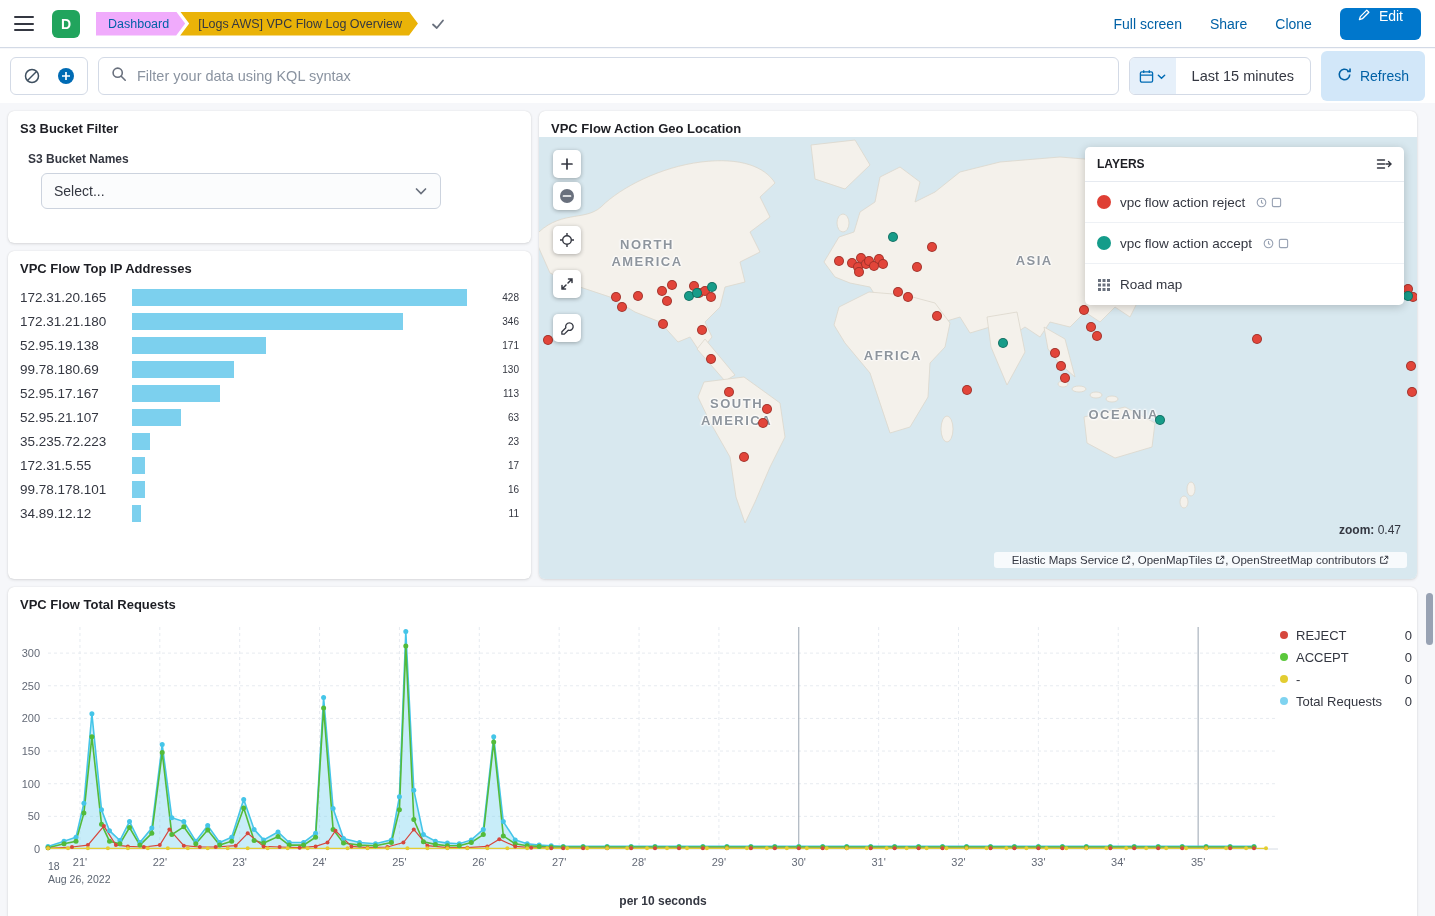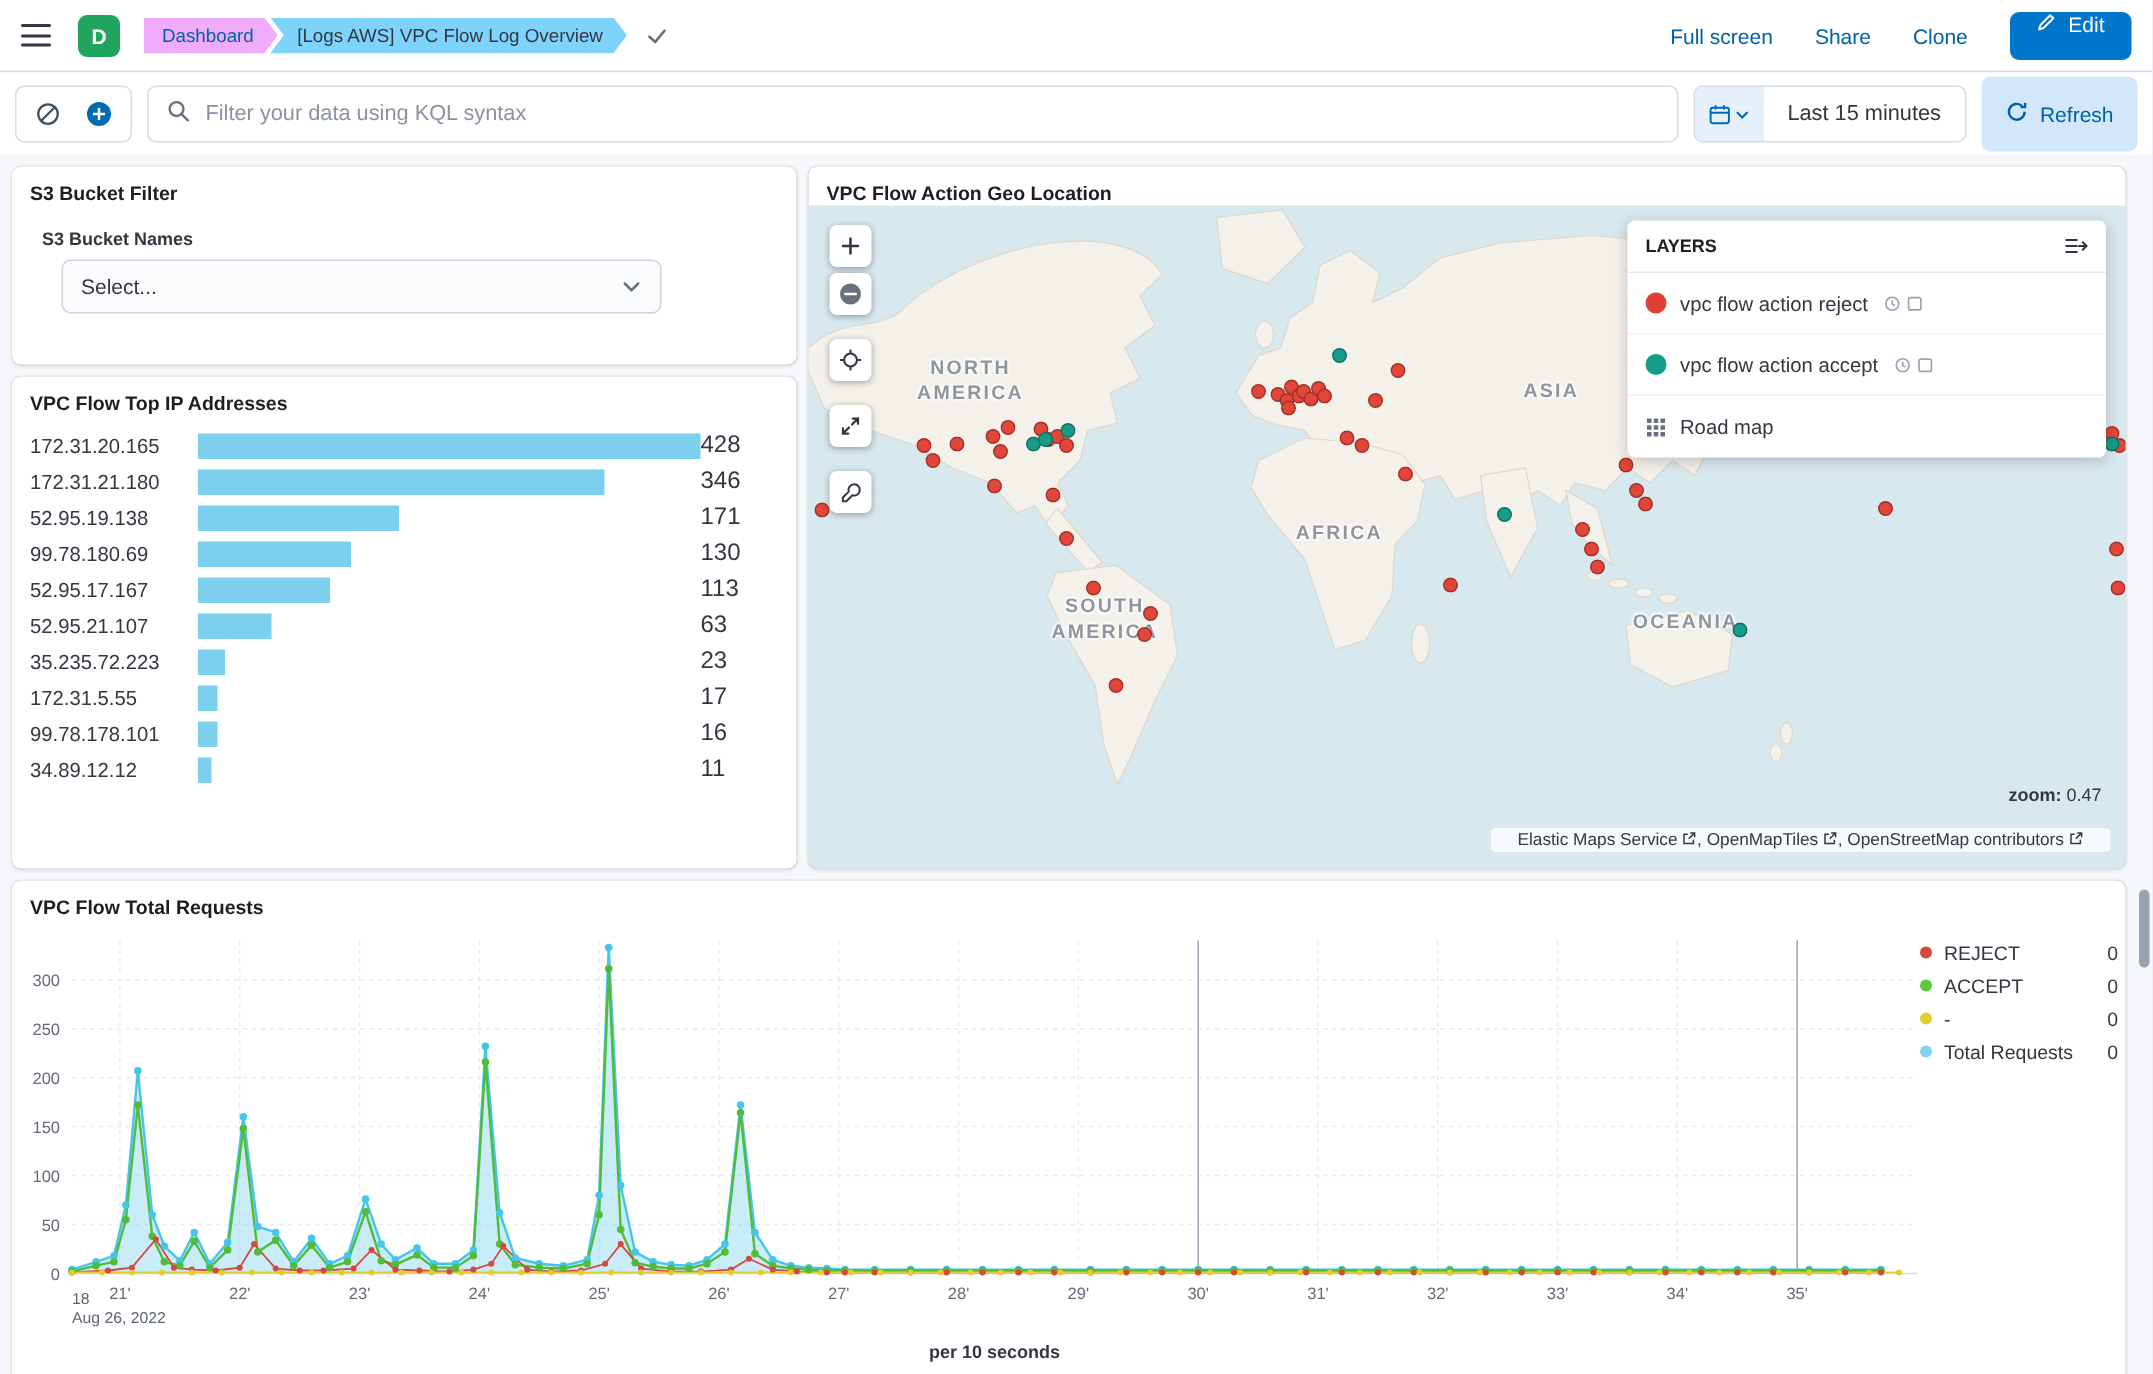--- a/index.html
+++ b/index.html
@@ -8,21 +8,21 @@
 .app{position:relative;width:1435px;height:916px;background:#f6f7fa;overflow:hidden}
 
 
 .top-bar{position:absolute;top:0;left:0;right:0;height:48px;background:#fff;border-bottom:1px solid #d3dae6;display:flex;align-items:center;padding:0 14px;z-index:30}
 .hamburger{width:20px;height:15px;display:flex;flex-direction:column;justify-content:space-between;cursor:pointer;margin-right:18px}
 .hamburger span{height:2px;background:#343741;border-radius:1px}
 .space-avatar{width:28px;height:28px;border-radius:6px;background:#21a45d;color:#fff;font-weight:700;font-size:14px;display:flex;align-items:center;justify-content:center;margin-right:16px}
 .breadcrumbs{display:flex;align-items:center}
 .crumb{height:24px;line-height:24px;font-size:12.5px;white-space:nowrap;cursor:pointer}
 .crumb.root{background:#f0abfc;color:#0061a6;padding:0 16px 0 12px;clip-path:polygon(0 0,calc(100% - 9px) 0,100% 50%,calc(100% - 9px) 100%,0 100%)}
-.crumb.current{background:#7dd3fc;color:#343741;margin-left:-5px;padding:0 16px 0 18px;clip-path:polygon(0 0,calc(100% - 9px) 0,100% 50%,calc(100% - 9px) 100%,0 100%,9px 50%)}
+.crumb.current{background:#eab308;color:#343741;margin-left:-5px;padding:0 16px 0 18px;clip-path:polygon(0 0,calc(100% - 9px) 0,100% 50%,calc(100% - 9px) 100%,0 100%,9px 50%)}
 .check-icon{margin-left:12px;display:flex}
 .top-actions{margin-left:auto;display:flex;align-items:center;gap:28px}
 .top-link{color:#0061a6;font-size:14px;font-weight:500;cursor:pointer;background:none;border:none;font-family:inherit}
 .edit-btn{background:#0077cc;color:#fff;border:none;border-radius:6px;height:32px;padding:0 18px;font-size:14px;font-weight:500;display:flex;align-items:flex-start;gap:8px;cursor:pointer;font-family:inherit}
 
 .query-row{position:absolute;top:49px;left:0;right:0;height:54px;background:#fff;display:flex;align-items:center;padding:0 10px;gap:10px;z-index:25}
 .filter-group{display:flex;border:1px solid #d3dae6;border-radius:6px;height:38px;background:#fff;align-items:center;padding:0 4px}
 .filter-btn{width:34px;height:34px;display:flex;align-items:center;justify-content:center;background:none;border:none;cursor:pointer}
 .search-box{flex:1;height:38px;border:1px solid #d3dae6;border-radius:6px;display:flex;align-items:center;padding:0 12px;gap:10px;background:#fff}
 .search-box input{flex:1;border:none;outline:none;font-size:14.5px;color:#343741;font-family:inherit}
@@ -38,21 +38,21 @@
 #s3-panel{left:8px;top:111px;width:523px;height:132px}
 .field-label{position:absolute;top:41px;left:20px;font-size:12px;font-weight:700;color:#343741}
 .select-box{position:absolute;top:62px;left:33px;width:400px;height:36px;background:#fbfcfd;border:1px solid #ccd3de;border-radius:6px;display:flex;align-items:center;justify-content:space-between;padding:0 12px;font-size:14px;color:#343741;cursor:pointer}
 
 #ips-panel{left:8px;top:251px;width:523px;height:328px}
 .ip-rows{position:absolute;top:34px;left:12px;right:12px}
 .ip-row{display:flex;align-items:center;height:24px}
 .ip-label{width:112px;font-size:13.5px;color:#343741;white-space:nowrap}
 .ip-track{flex:1;height:17px;position:relative}
 .ip-bar{height:100%;background:#7cd0ee}
-.ip-value{width:52px;font-size:16px;color:#343741}
+.ip-value{width:52px;text-align:right;font-size:10px;color:#343741}
 
 #geo-panel{left:539px;top:111px;width:878px;height:468px}
 .map{position:absolute;left:0;right:0;top:26px;bottom:0;border-radius:0 0 6px 6px;overflow:hidden;background:#d8e8ef}
 .map .world{position:absolute;inset:0;width:100%;height:100%}
 .map-label{position:absolute;transform:translate(-50%,-50%);color:#8e959d;font-size:13px;font-weight:700;letter-spacing:1.5px;text-align:center;white-space:pre-line;line-height:1.3;text-shadow:0 1px 2px #fff,0 -1px 2px #fff,1px 0 2px #fff,-1px 0 2px #fff;z-index:2}
 .map-dots{position:absolute;inset:0;z-index:3}
 .map-dot{position:absolute;width:10px;height:10px;border-radius:50%;transform:translate(-50%,-50%);border:1px solid rgba(0,0,0,.28)}
 .map-dot.reject{background:#e2453a}
 .map-dot.accept{background:#179c89}
 .map-controls{position:absolute;left:14px;top:13px;display:flex;flex-direction:column;gap:4px;z-index:6}

